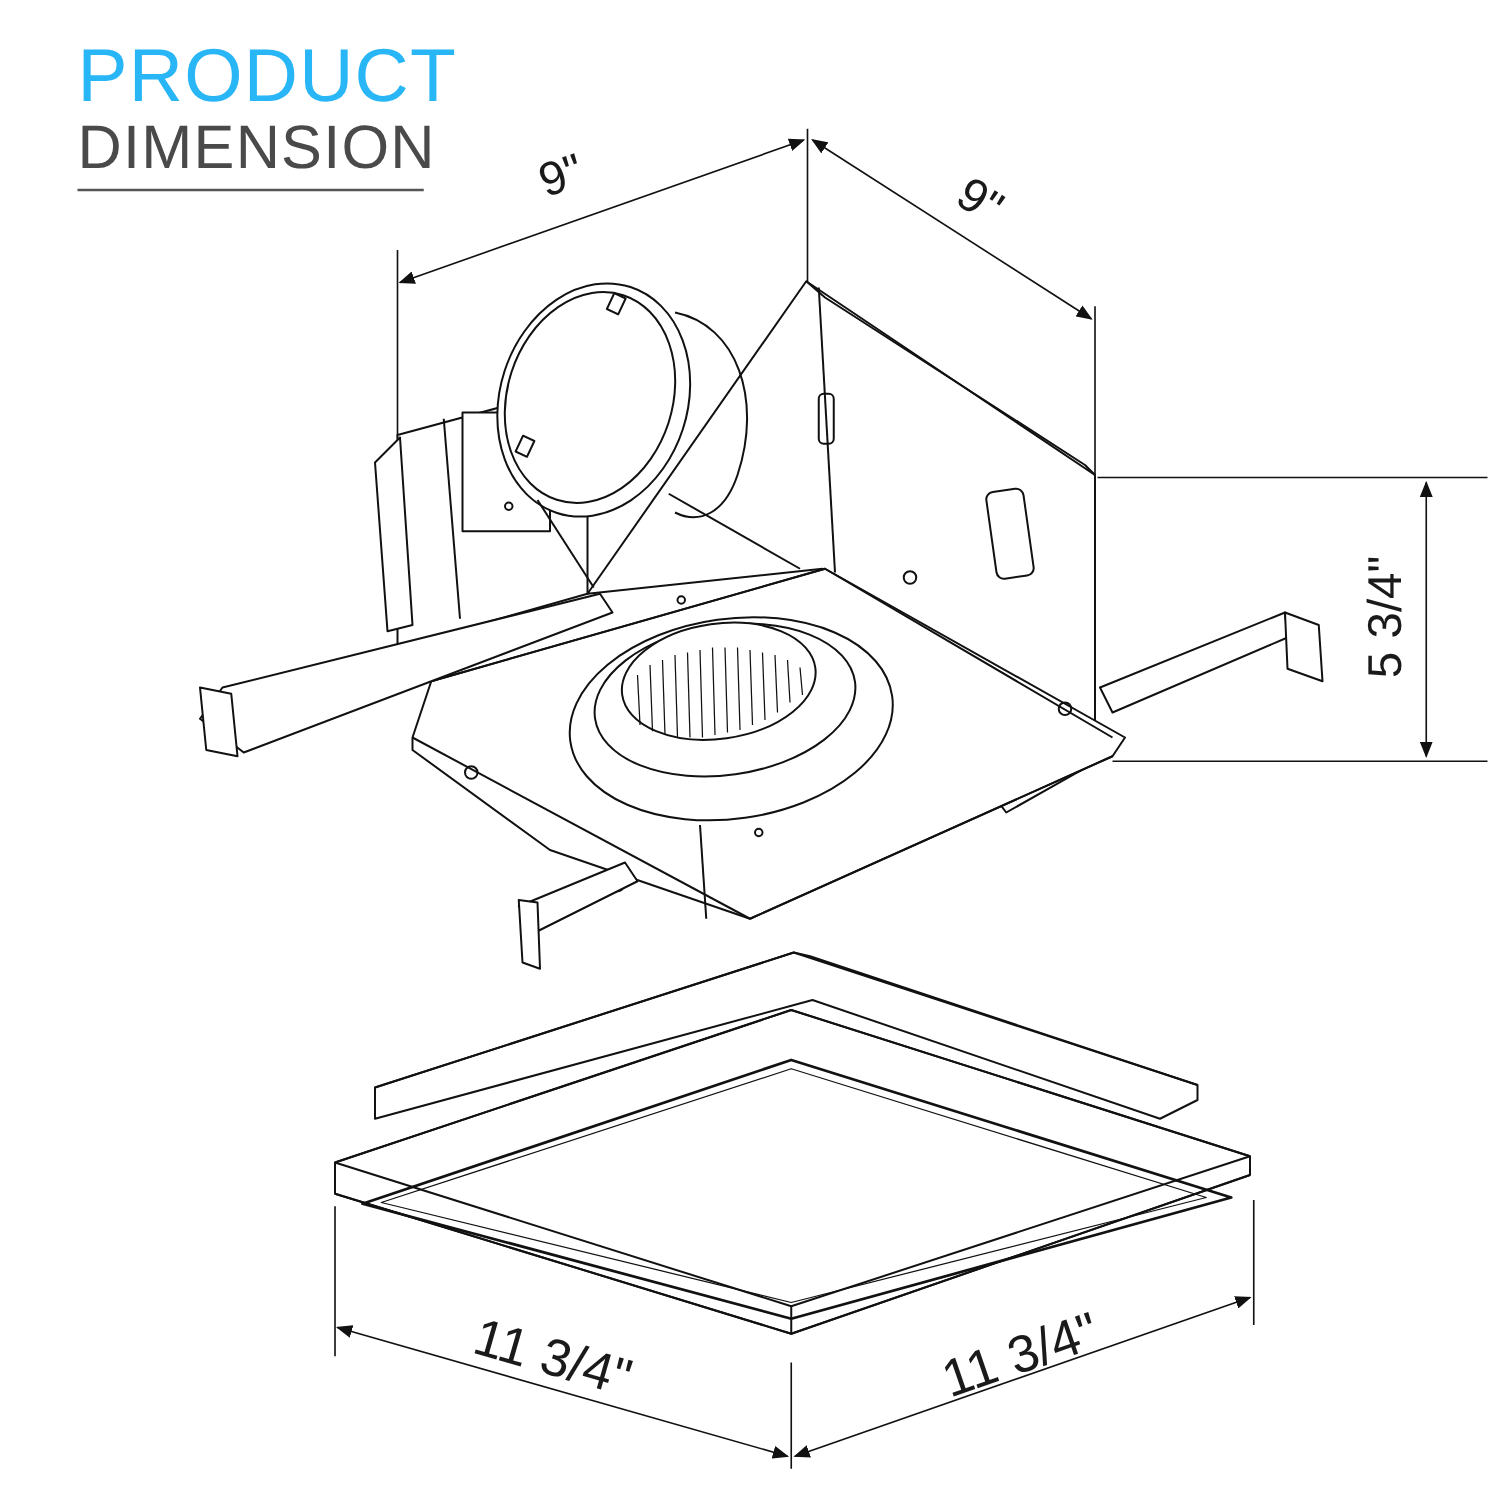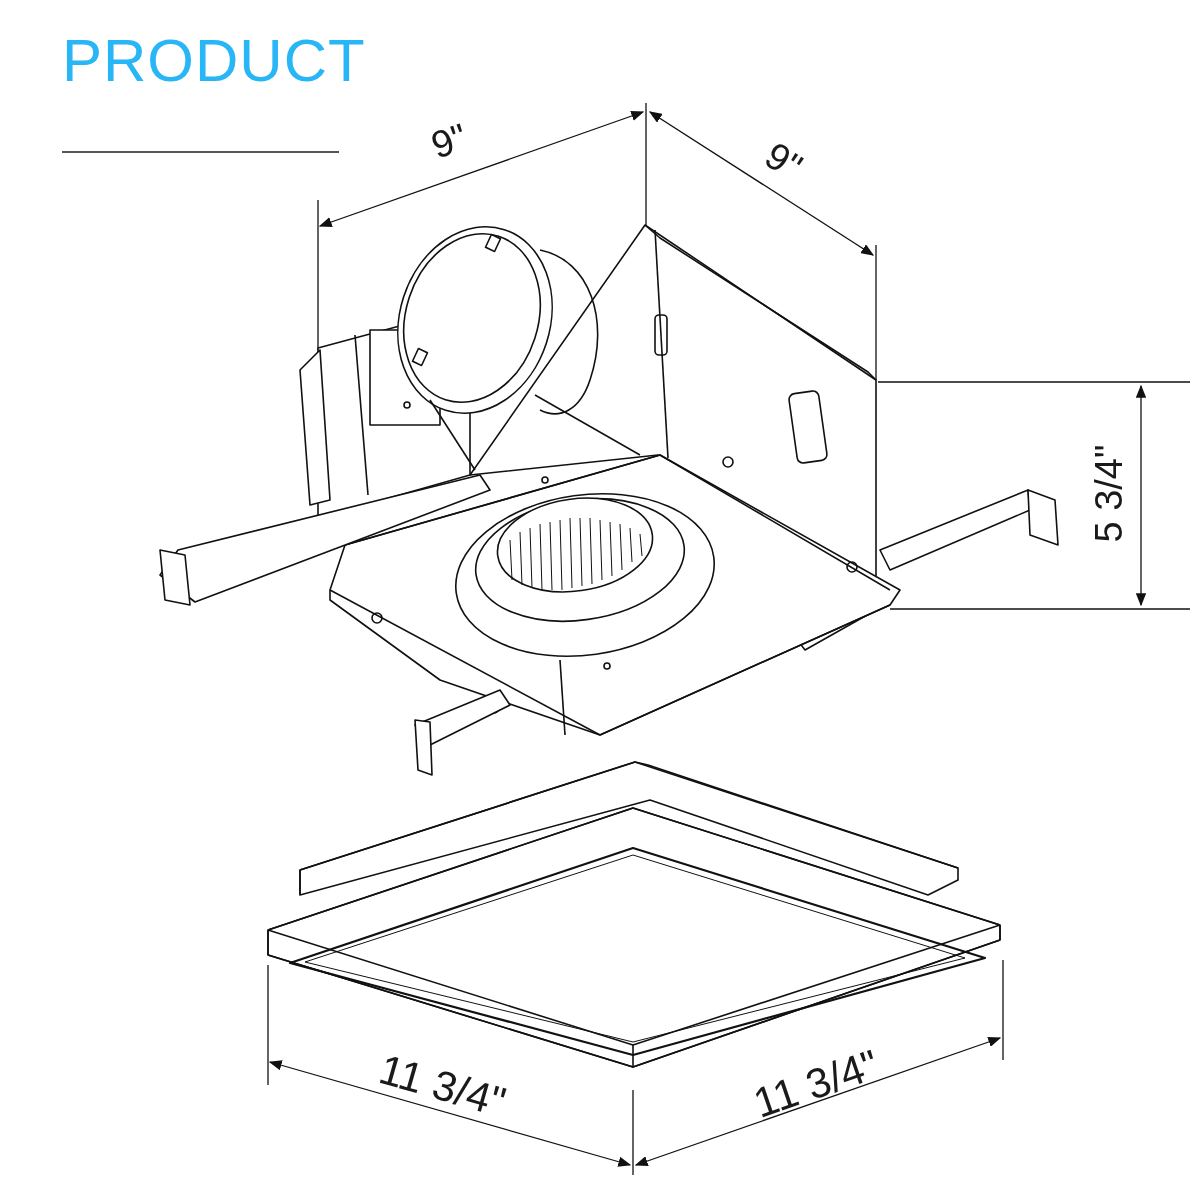--- a/index.html
+++ b/index.html
@@ -9,20 +9,21 @@
     .title-line2 { font-size: 49px; line-height: 52px; color: #4a4a4a; letter-spacing: 1px; font-weight: 400; }
     .title-rule { position: absolute; left: 0; top: 121px; width: 277px; height: 2px; background: #555; }
     svg.drawing { position: absolute; left: 0; top: 0; }
     .dim { position: absolute; font-family: "Liberation Sans", sans-serif; color: #1a1a1a; font-size: 38px; white-space: nowrap; transform-origin: center center; }
   </style>
 </head>
 <body>
 
 <div class="title-block">
   <div class="title-line1">PRODUCT</div>
+  <div class="title-line2">DIMENSION</div>
   <div class="title-rule"></div>
 </div>
 
 <svg class="drawing" width="1200" height="1200" viewBox="0 0 1200 1200">
   <defs>
     <marker id="arr" markerWidth="10" markerHeight="8" refX="9" refY="4" orient="auto-start-reverse">
       <path d="M0,0 L10,4 L0,8 z" fill="#111"></path>
     </marker>
   </defs>
   <g fill="none" stroke="#111" stroke-width="1.6" stroke-linejoin="round">

